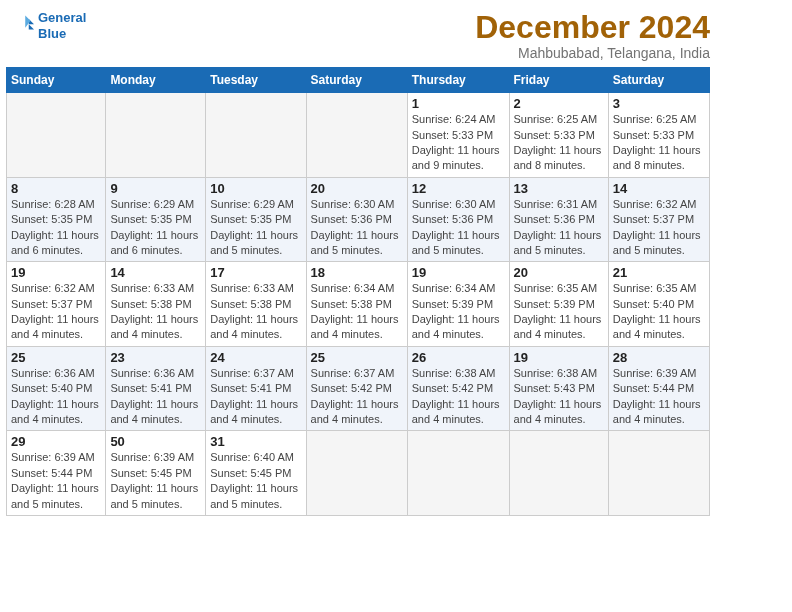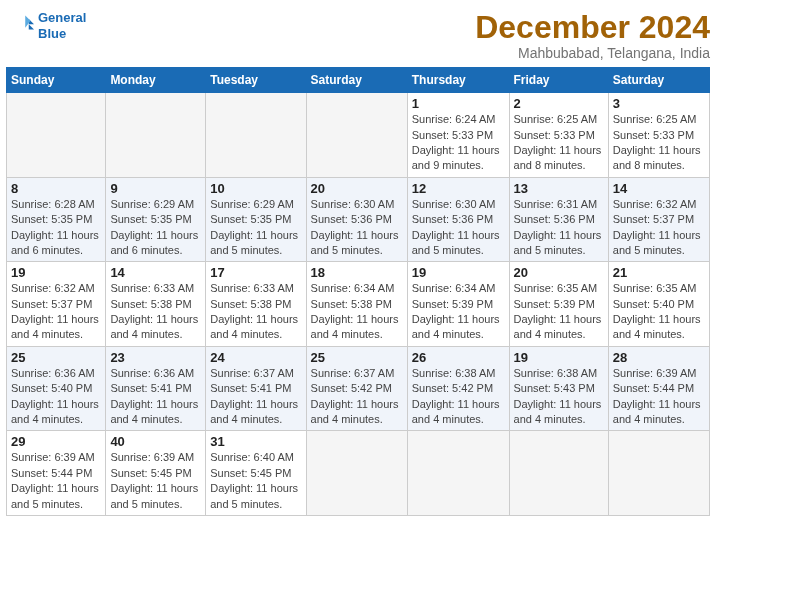--- a/index.html
+++ b/index.html
@@ -185,21 +185,21 @@
           <td><span class="day-num">26</span>
 <span class="day-detail">Sunrise: 6:38 AM<br>Sunset: 5:42 PM<br>Daylight: 11 hours and 4 minutes.</span></td>
           <td><span class="day-num">19</span>
 <span class="day-detail">Sunrise: 6:38 AM<br>Sunset: 5:43 PM<br>Daylight: 11 hours and 4 minutes.</span></td>
           <td><span class="day-num">28</span>
 <span class="day-detail">Sunrise: 6:39 AM<br>Sunset: 5:44 PM<br>Daylight: 11 hours and 4 minutes.</span></td>
         </tr>
         <tr>
           <td><span class="day-num">29</span>
 <span class="day-detail">Sunrise: 6:39 AM<br>Sunset: 5:44 PM<br>Daylight: 11 hours and 5 minutes.</span></td>
-          <td><span class="day-num">40</span>
+          <td><span class="day-num">50</span>
 <span class="day-detail">Sunrise: 6:39 AM<br>Sunset: 5:45 PM<br>Daylight: 11 hours and 5 minutes.</span></td>
           <td><span class="day-num">31</span>
 <span class="day-detail">Sunrise: 6:40 AM<br>Sunset: 5:45 PM<br>Daylight: 11 hours and 5 minutes.</span></td>
           <td class="empty"></td>
           <td class="empty"></td>
           <td class="empty"></td>
           <td class="empty"></td>
         </tr>
       </tbody>
   </table>

